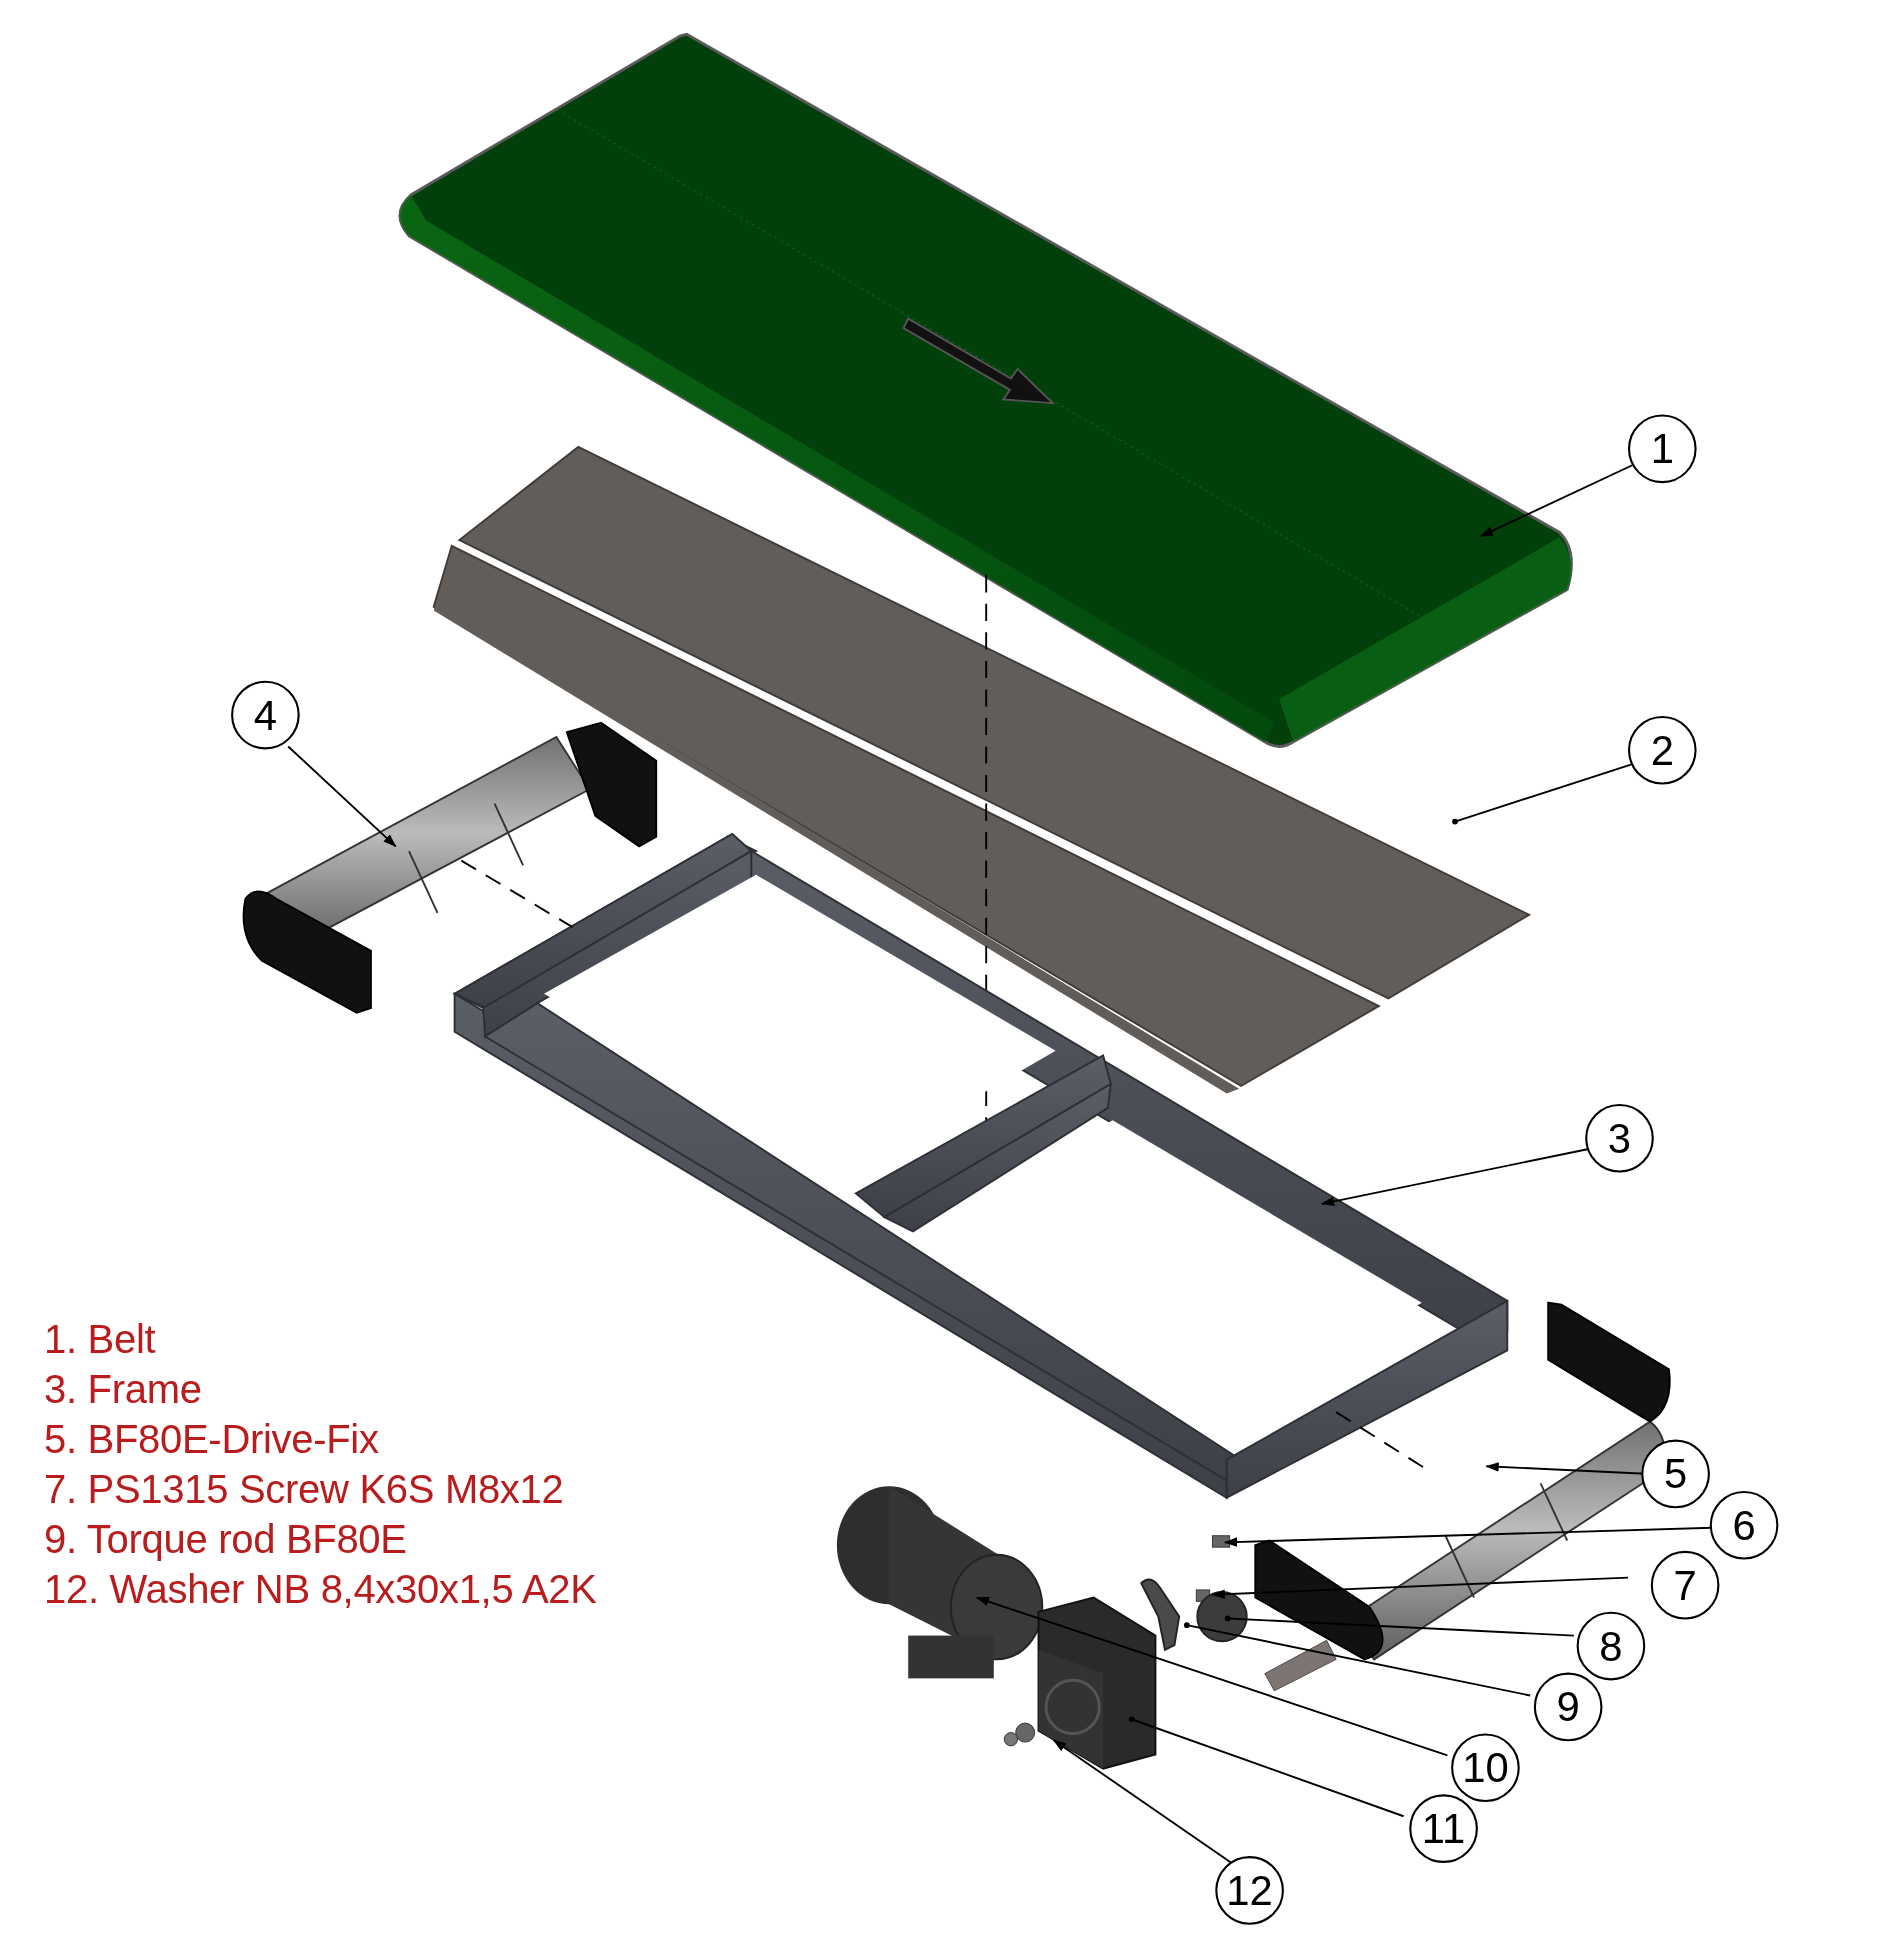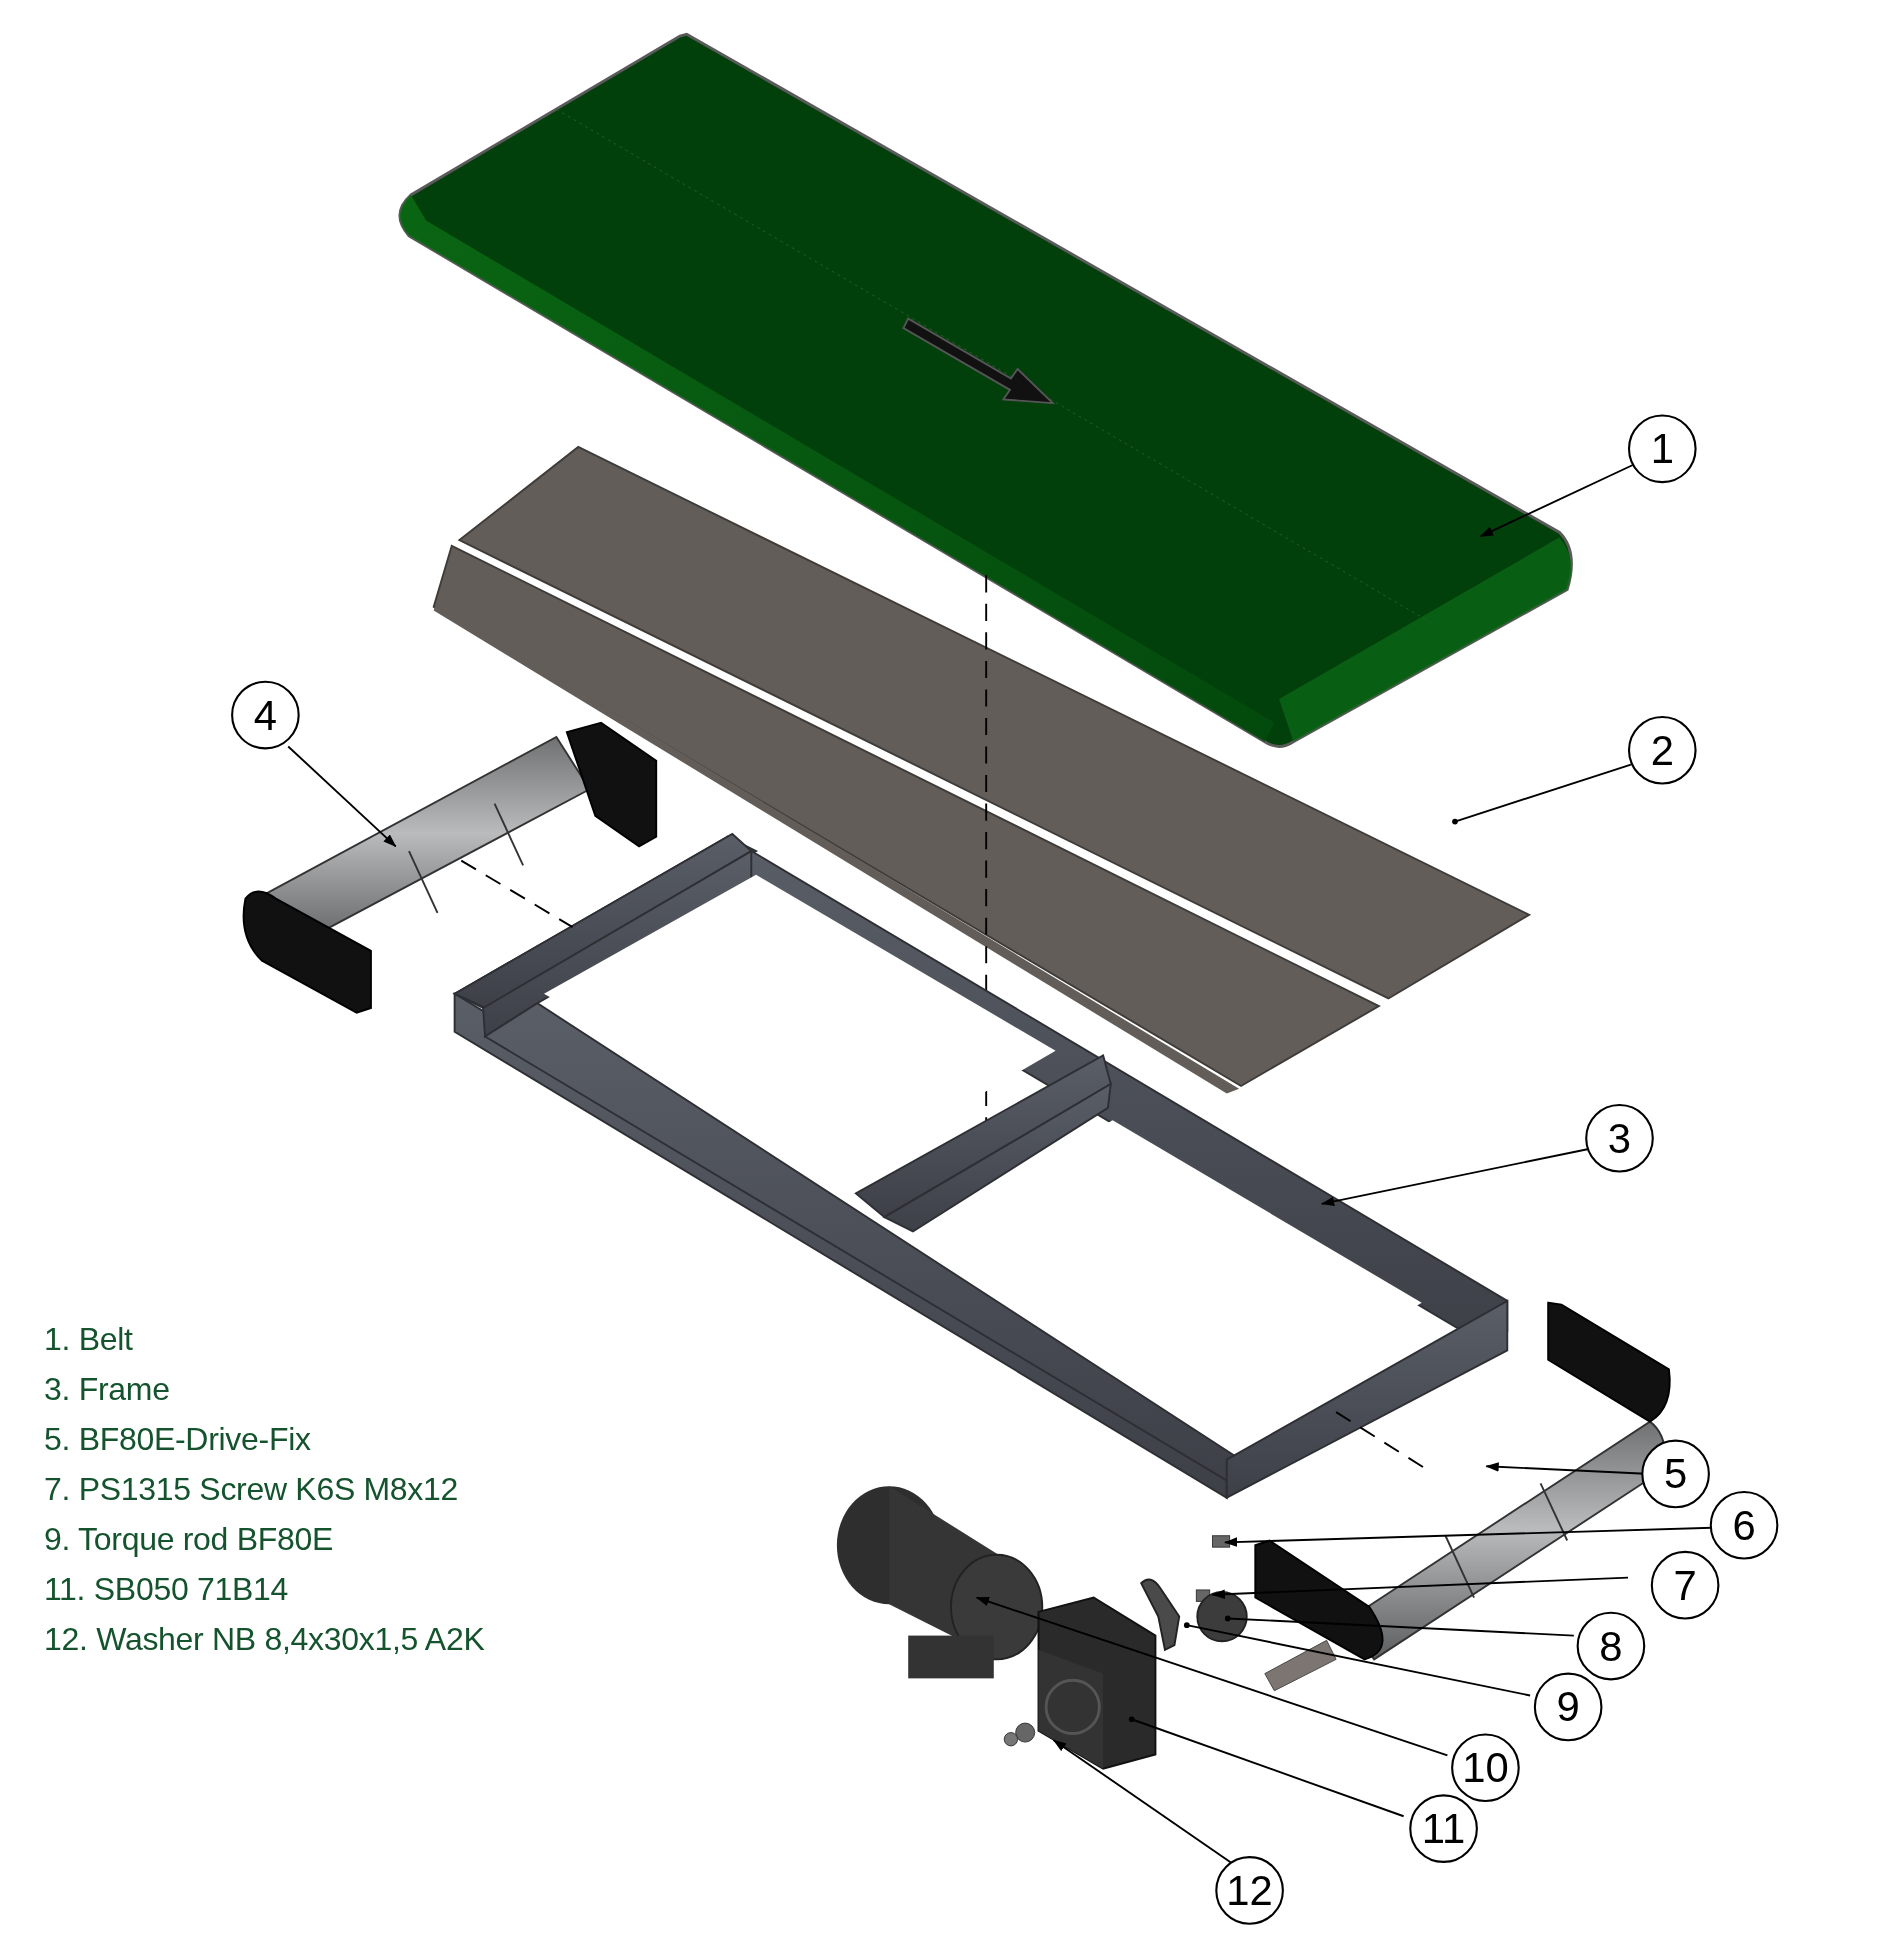--- a/index.html
+++ b/index.html
@@ -3,21 +3,21 @@
 <meta charset="utf-8">
 <style>
   html,body{margin:0;padding:0;background:#ffffff;}
   body{width:1902px;height:1957px;position:relative;overflow:hidden;font-family:"Liberation Sans",sans-serif;}
   svg#drawing{position:absolute;left:0;top:0;width:1902px;height:1957px;}
   .balloon circle{fill:#fff;stroke:#000;stroke-width:2.2;}
   .balloon text{font-family:"Liberation Sans",sans-serif;font-size:44px;fill:#000;text-anchor:middle;dominant-baseline:central;}
   .leader{stroke:#000;stroke-width:2;fill:none;}
   .dash{stroke:#000;stroke-width:2;stroke-dasharray:18 12;fill:none;}
   .legend{position:absolute;left:44px;top:1314px;}
-  .legend-item{font-size:32px;line-height:50px;color:#14532d;white-space:nowrap;letter-spacing:-0.3px;}
+  .legend-item{font-size:40px;line-height:50px;color:#b91c1c;white-space:nowrap;letter-spacing:-0.3px;}
 </style>
 </head>
 <body>
 
 <svg id="drawing" viewBox="0 0 2000 2058" xmlns="http://www.w3.org/2000/svg">
   <defs>
     <linearGradient id="beltEdge" x1="0" y1="0" x2="1" y2="1">
       <stop offset="0" stop-color="#0b6a14"></stop>
       <stop offset="1" stop-color="#034a0d"></stop>
     </linearGradient>
@@ -190,16 +190,15 @@
       <text x="1314" y="1988">12</text>
     </g>
 </svg>
 
 <div class="legend">
   <div class="legend-item">1. Belt</div>
   <div class="legend-item">3. Frame</div>
   <div class="legend-item">5. BF80E-Drive-Fix</div>
   <div class="legend-item">7. PS1315 Screw K6S M8x12</div>
   <div class="legend-item">9. Torque rod BF80E</div>
-  <div class="legend-item">11. SB050 71B14</div>
   <div class="legend-item">12. Washer NB 8,4x30x1,5 A2K</div>
 </div>
 
 
 </body></html>

